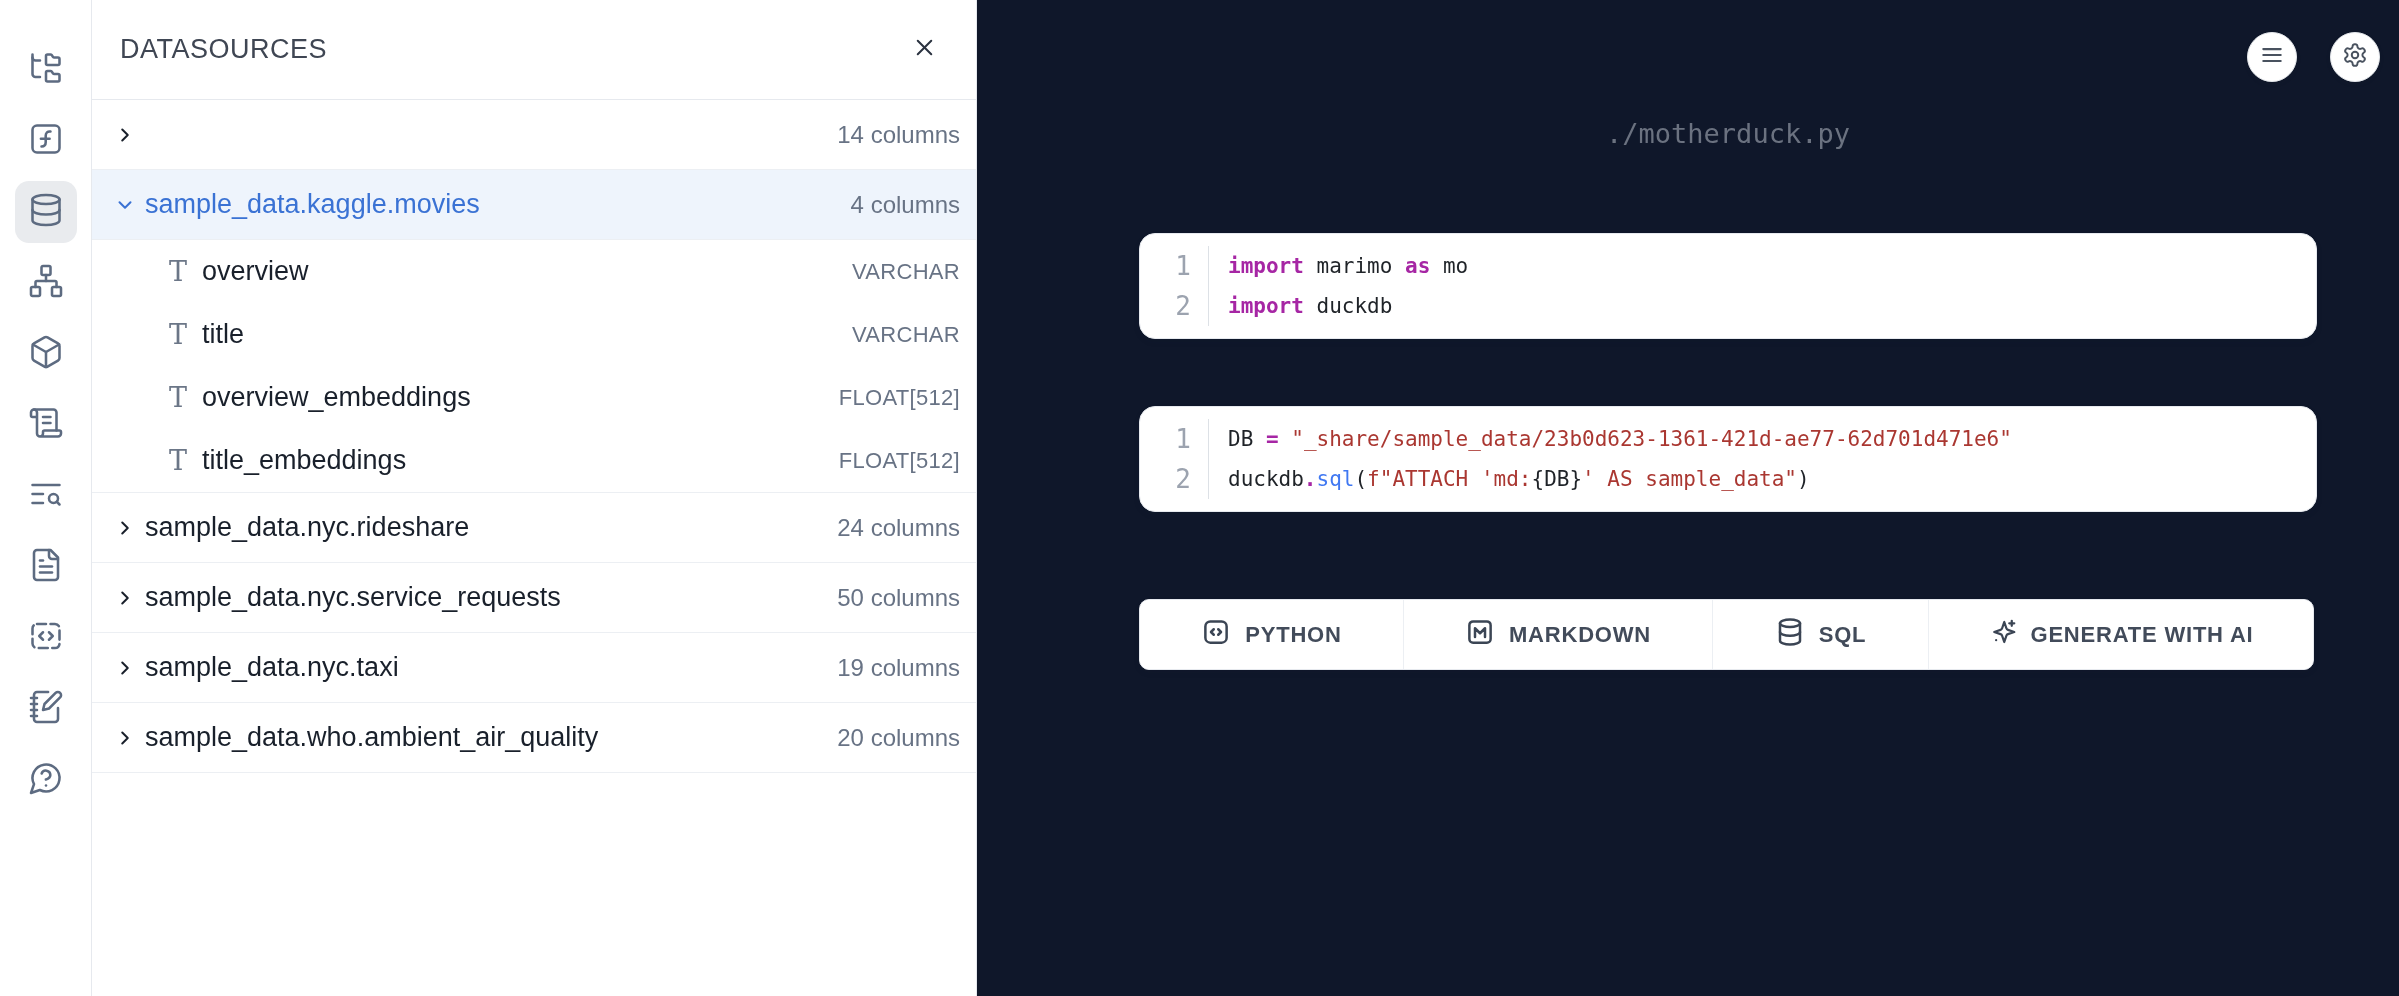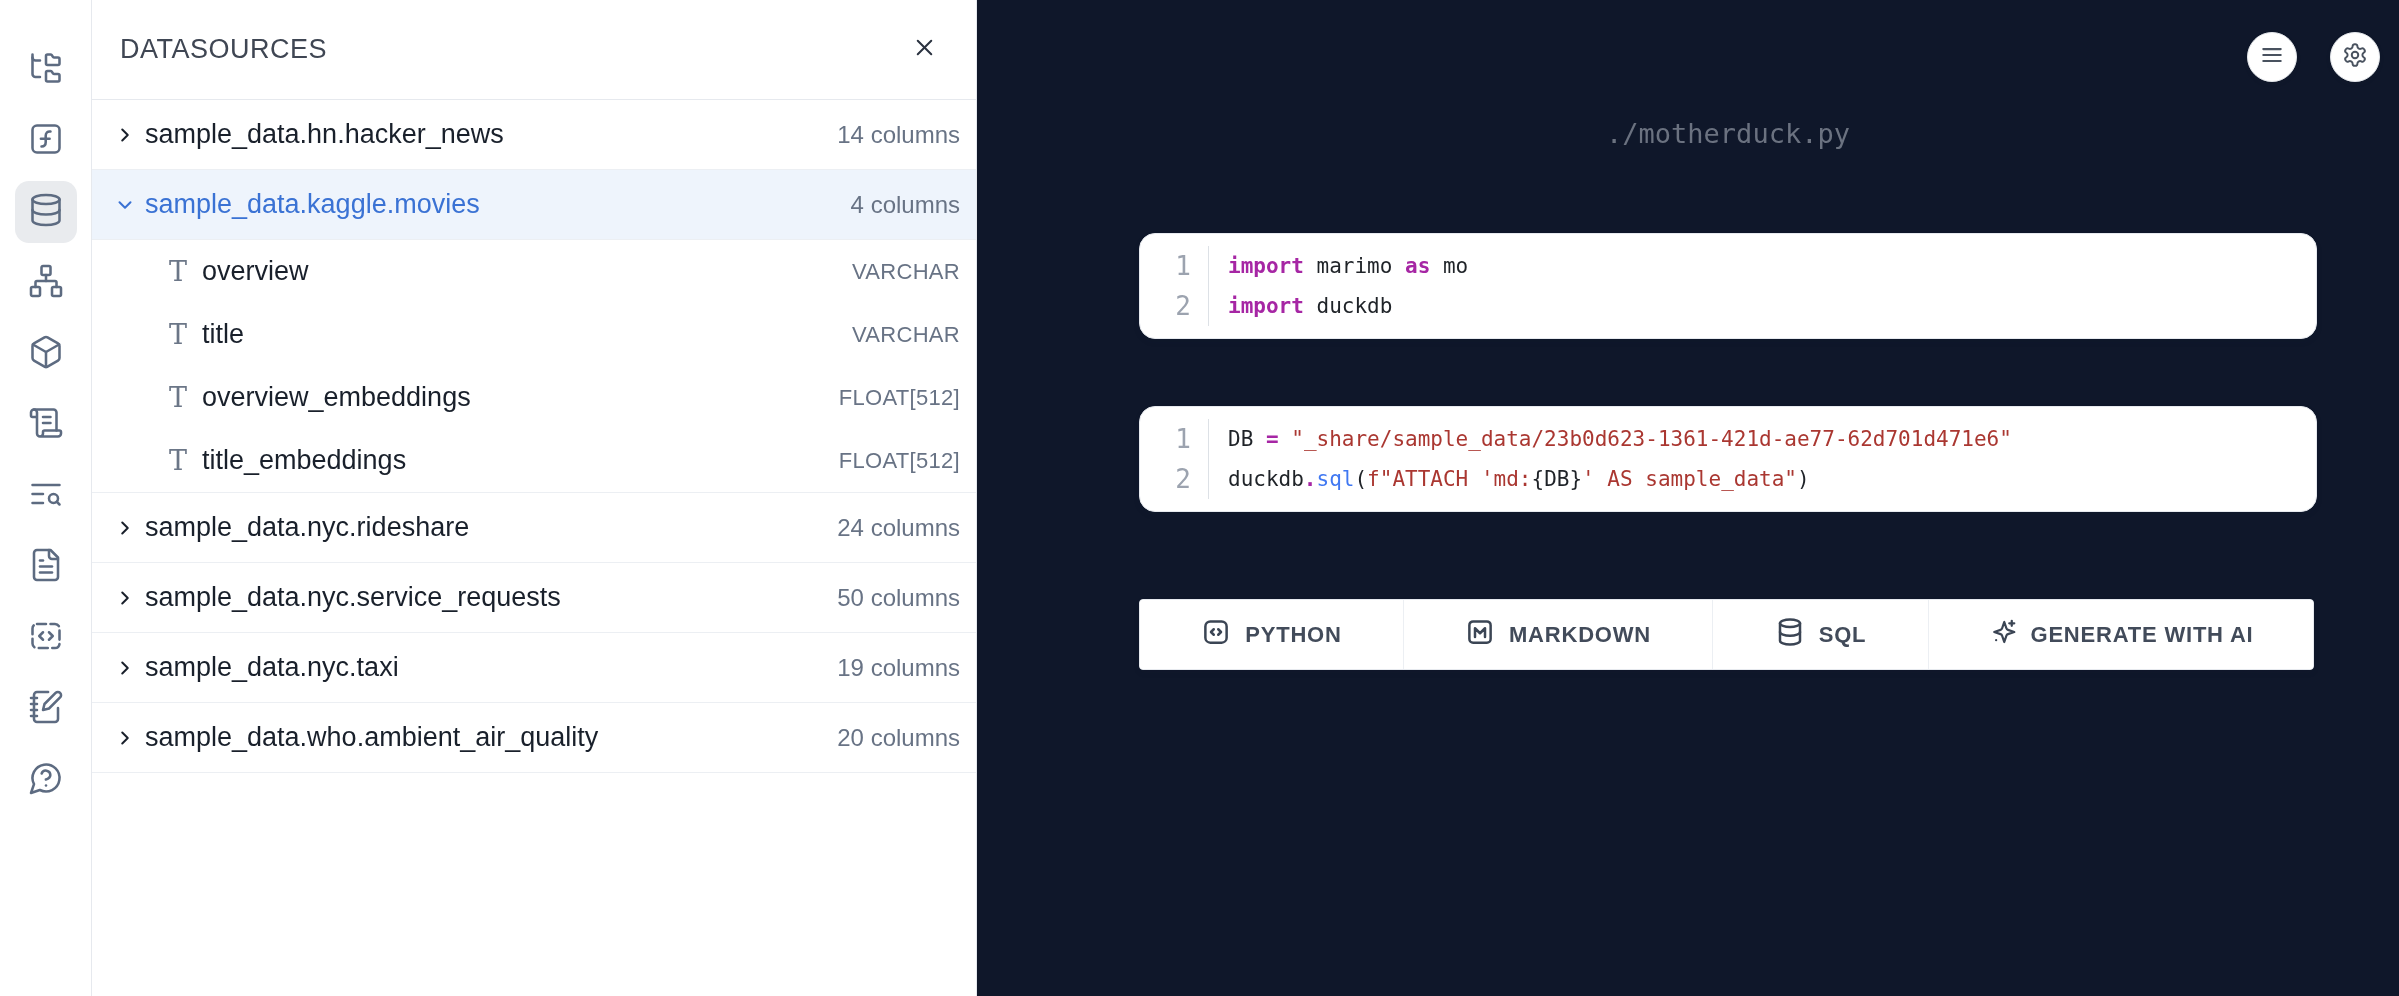--- a/index.html
+++ b/index.html
@@ -66,21 +66,21 @@
   .ln { font-family:"DejaVu Sans Mono", monospace; font-size:26px; line-height:40px; color:var(--gutter); }
   .code { flex:1; padding-left:19px; cursor:text; }
   .code-line { font-family:"DejaVu Sans Mono", monospace; font-size:21px; line-height:40px; white-space:pre; }
   .tok-kw { color:var(--kw); font-weight:bold; }
   .tok-op { color:var(--op); font-weight:bold; }
   .tok-str { color:var(--str); }
   .tok-fn { color:var(--fn); }
   .tok-pl { color:var(--pl); }
 
   .add-bar { margin-top:87px; width:1175px; height:71px; display:flex;
-    border:1px solid var(--border); border-radius:4px; background:#fff;
+    border:1px solid var(--border); border-radius:10px; background:#fff;
     box-shadow:0 3px 6px rgba(23,31,45,.07); overflow:hidden; }
   .add-btn { display:flex; align-items:center; justify-content:center; gap:14px;
     color:var(--toolbar-text); font-size:22px; font-weight:bold; letter-spacing:.8px;
     cursor:pointer; background:#fff; border:none; border-right:1px solid var(--border2);
     font-family:"Liberation Sans", sans-serif; }
   .add-btn:last-child { border-right:none;gap:12px; }
   .add-btn svg { width:30px; height:30px; color:#3b4554; }
   .w1{flex:0 0 264px;} .w2{flex:0 0 309px;} .w3{flex:0 0 216px;} .w4{flex:1;}
 
   .top-actions { position:absolute; top:32px; right:19px; display:flex; gap:33px; }
@@ -196,21 +196,20 @@
         </span>
     </div>
     <div class="tables-list">
   <div class="table-row">
     <span class="chev chev-right">
             <svg viewBox="0 0 24 24" fill="none" stroke="currentColor" stroke-width="2.2" stroke-linecap="round" stroke-linejoin="round">
               <path d="m9 6 6 6-6 6"></path>
             </svg>
           </span>
 
-    <span class="t-name">sample_data.hn.hacker_news</span>
     <span class="t-meta">14 columns</span>
   </div>
 
   <div class="table-row selected">
 
     <span class="chev chev-down">
             <svg viewBox="0 0 24 24" fill="none" stroke="currentColor" stroke-width="2.2" stroke-linecap="round" stroke-linejoin="round">
               <path d="m6 9 6 6 6-6"></path>
             </svg>
           </span>

